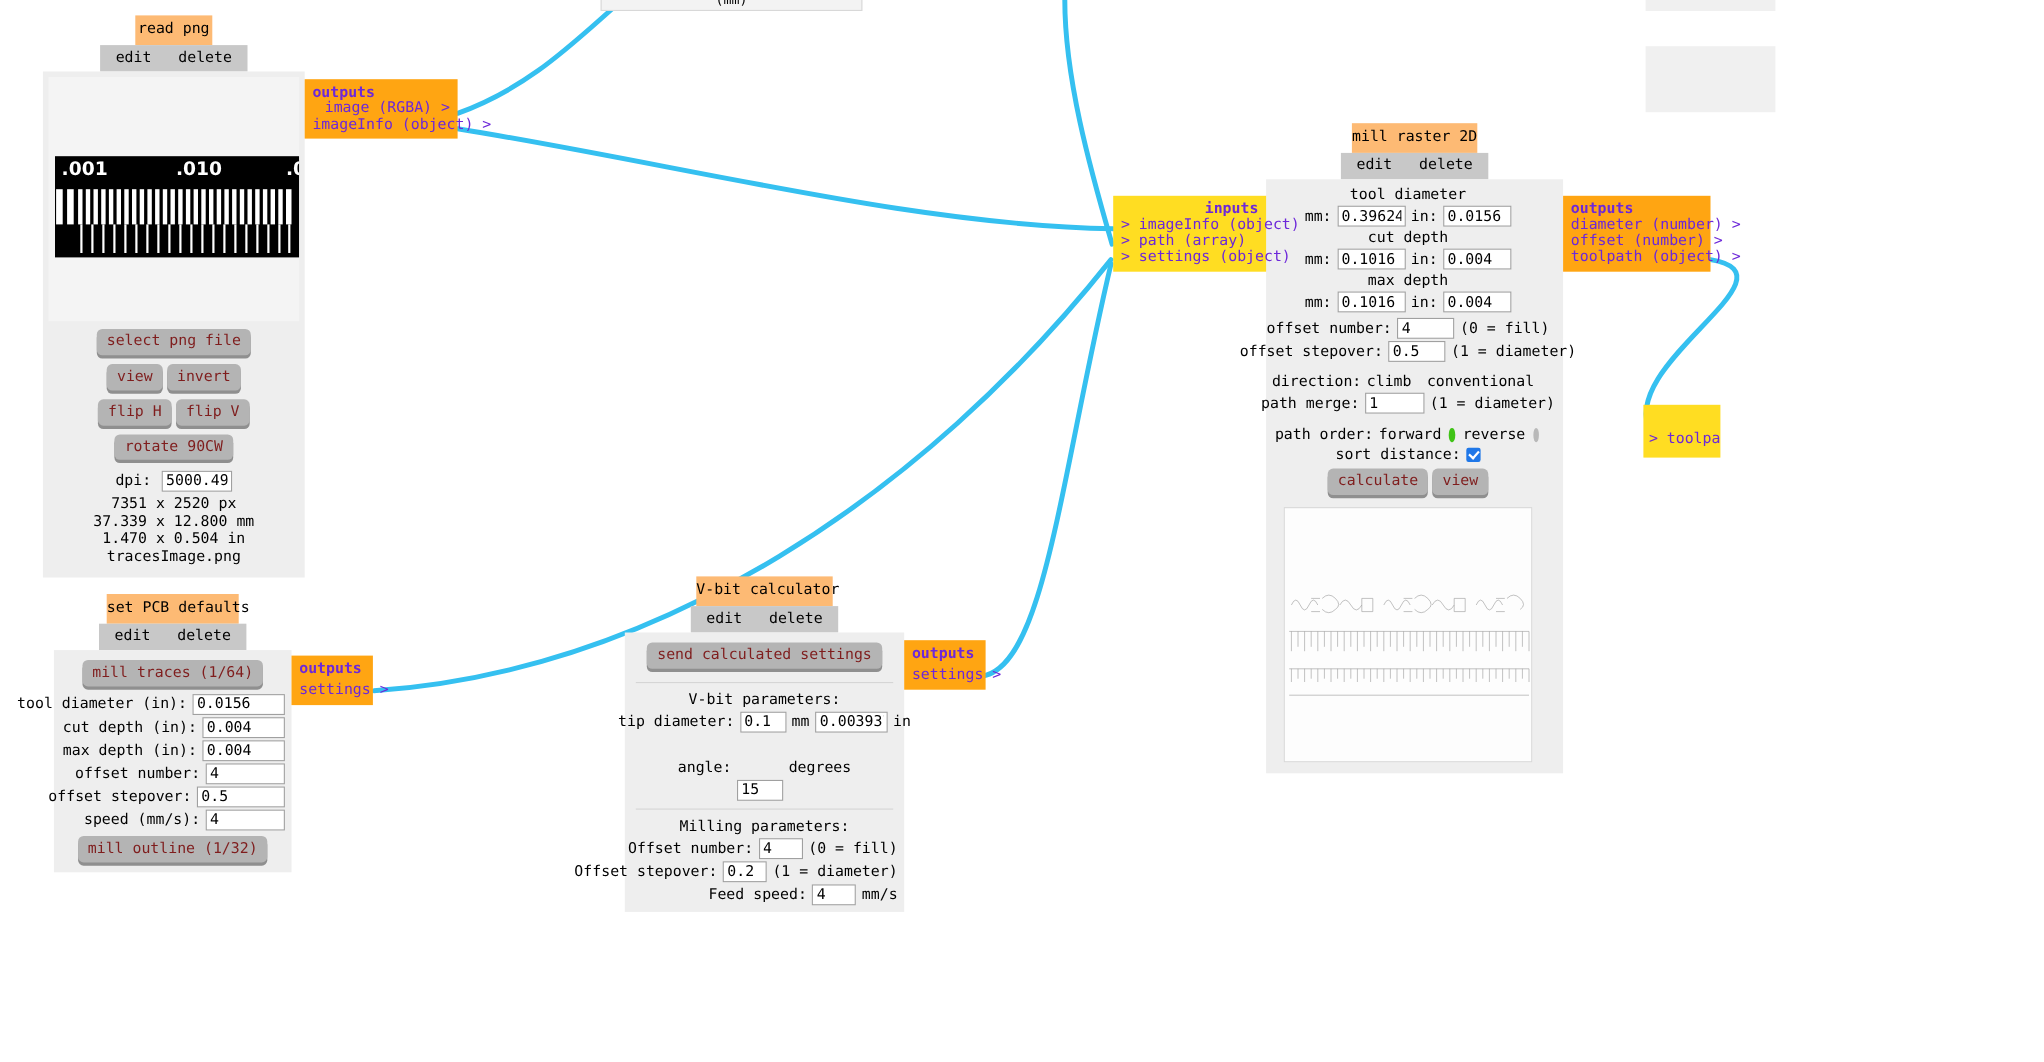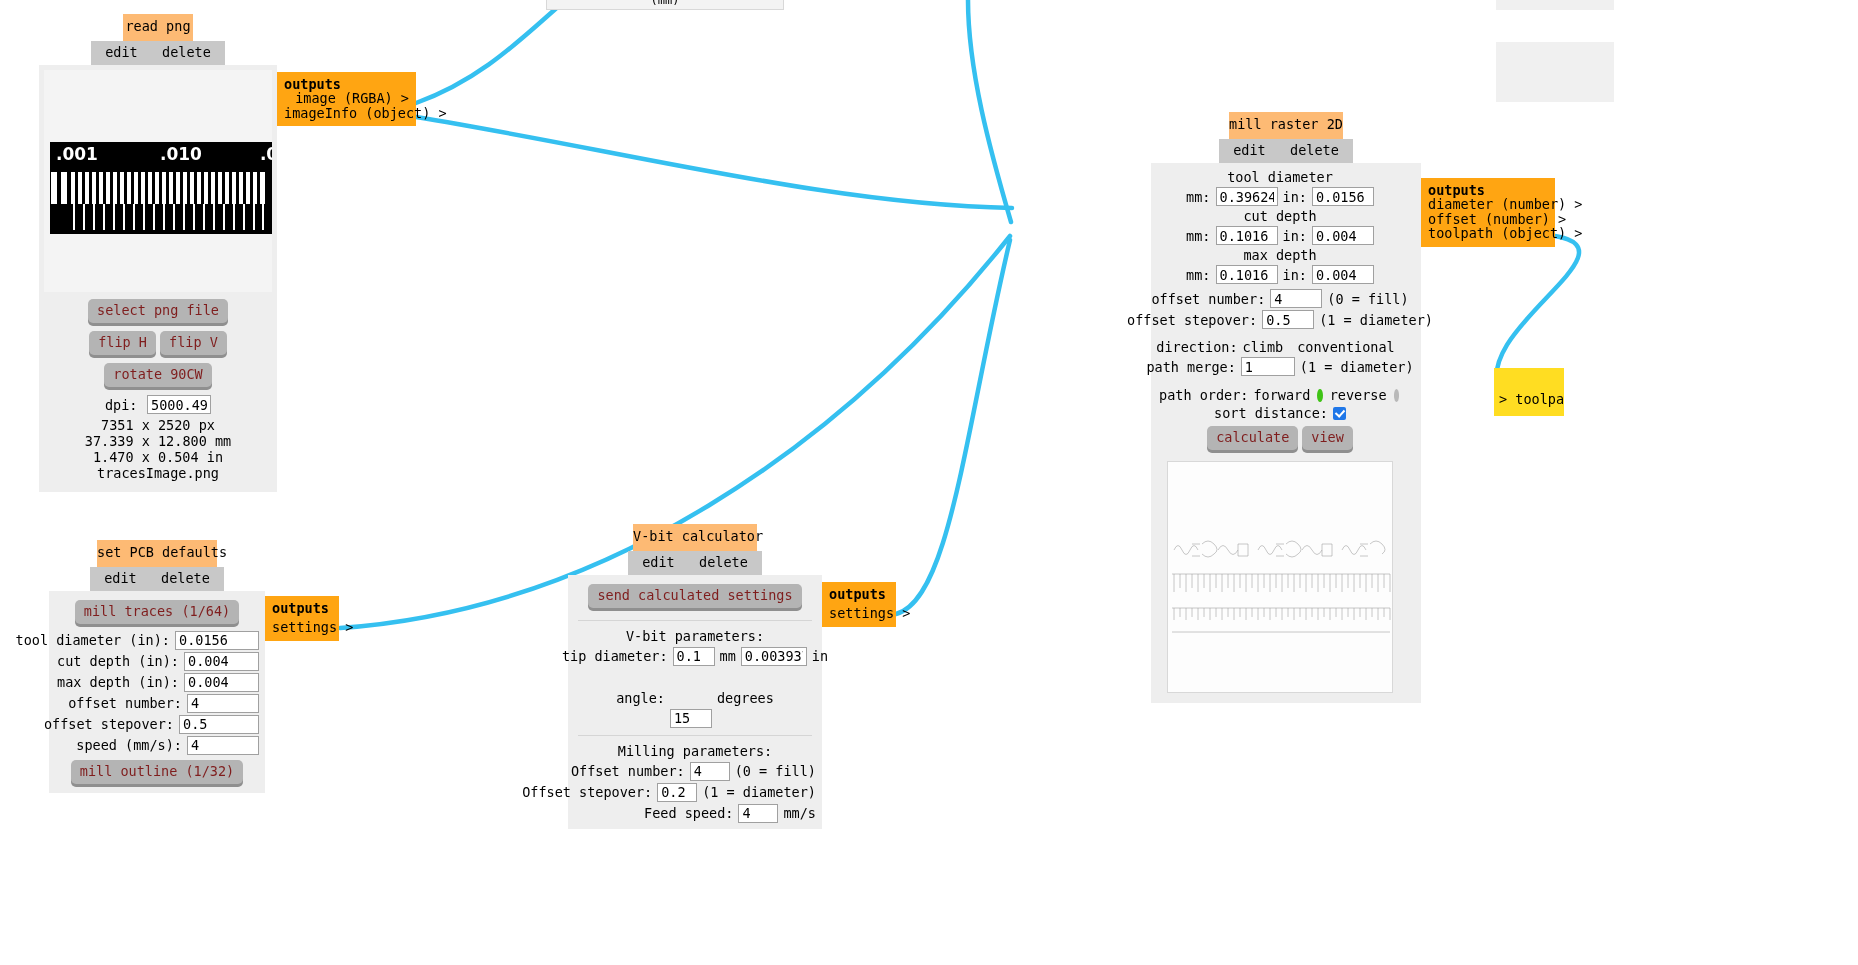--- a/index.html
+++ b/index.html
@@ -74,21 +74,21 @@
     height: 19px;
     line-height: 15px;
   }
 
   .lbl { font-size: 13.5px; color:#000; white-space: nowrap; }
 
   
   .port-box {
     position: absolute;
     background: #ffa512;
-    color: #000000;
+    color: #6d28d9;
     font-size: 13.5px;
     padding: 5px 7px 6px 7px;
     z-index: 4;
     line-height: 1.07;
     white-space: nowrap;
   }
   .port-box.inputs { background: #ffdd22; }
   .port-box .hdr { font-weight: bold; }
   .port-box .row { white-space: nowrap; }
   .port-box.out .hdr, .port-box.out .row { text-align: right; }
@@ -271,20 +271,23 @@
                 <rect x="212" y="62" width="2" height="26"></rect>
             </g>
           </svg>
         </div>
       </div>
 
       <div class="center" style="margin-top:4px;">
         <button class="btn">select png file</button>
       </div>
       <div class="center">
+        <button class="btn">view</button><button class="btn">invert</button>
+      </div>
+      <div class="center">
         <button class="btn">flip H</button><button class="btn">flip V</button><button class="btn">rotate 90CW</button>
       </div>
 
       <div class="center" style="margin-top:3px;">
         <span class="lbl">dpi:</span>
         <input class="inp" style="width: 64px;" value="5000.49">
       </div>
       <div class="info-line" style="margin-top:4px;">7351 x 2520 px</div>
       <div class="info-line">37.339 x 12.800 mm</div>
       <div class="info-line">1.470 x 0.504 in</div>
@@ -491,20 +494,26 @@
             </g>
             <g transform="translate(4,170)">
               <path d="M0,0 h218"></path>
             </g>
           </g>
         </svg>
       </div>
     </div>
   </div>
 
+  <div class="port-box inputs" style="left:1012px; top:178px; width:139px;">
+    <div class="hdr">inputs</div>
+    <div class="row">&gt; imageInfo (object)</div>
+    <div class="row">&gt; path (array)</div>
+    <div class="row">&gt; settings (object)</div>
+  </div>
 
   <div class="port-box out" style="left:1421px; top:178px; width:134px;">
     <div class="hdr" style="text-align:left;">outputs</div>
     <div class="row">diameter (number) &gt;</div>
     <div class="row">offset (number) &gt;</div>
     <div class="row">toolpath (object) &gt;</div>
   </div>
 
   <div class="port-box inputs" style="left:1494px; top:368px; width:70px; padding:8px 5px 10px 5px;">
     <div class="row" style="margin-top:16px;">&gt; toolpa</div>

